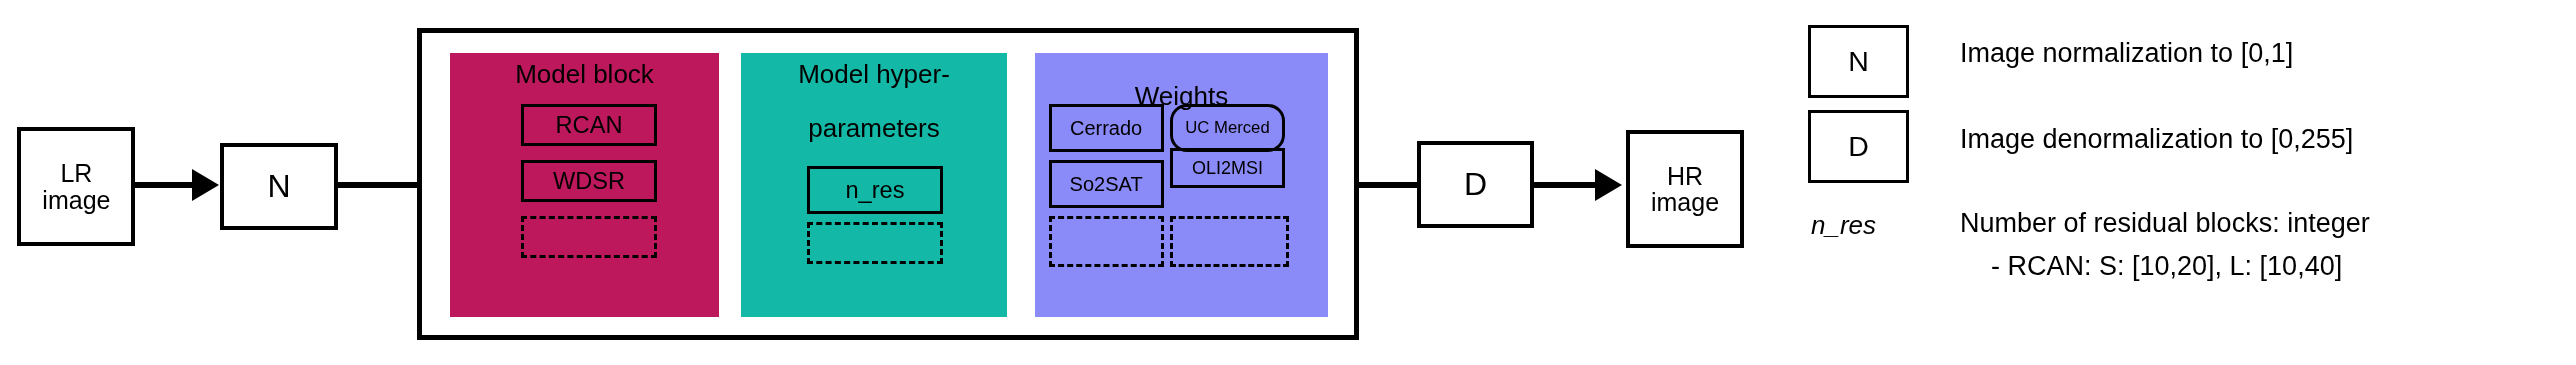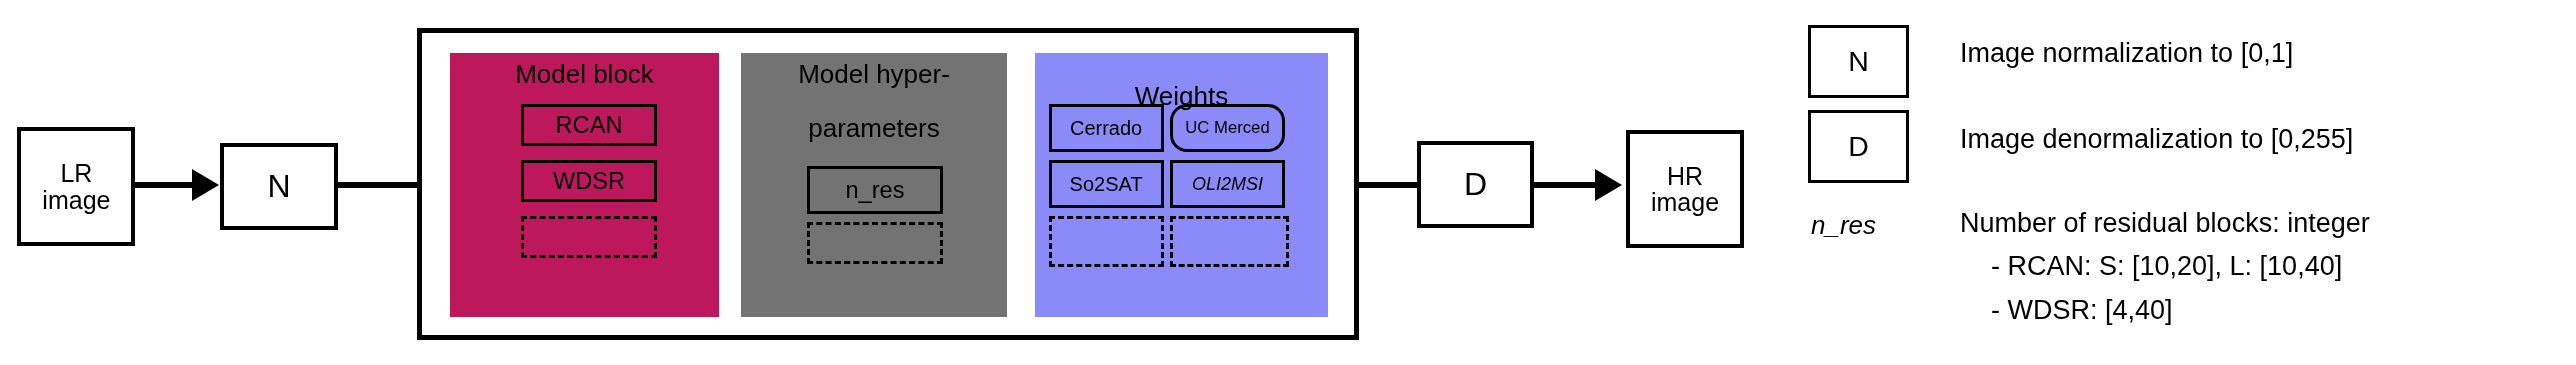--- a/index.html
+++ b/index.html
@@ -58,21 +58,21 @@
       <span>RCAN</span>
     </div>
 
     <div class="abs box-inner" style="left:71px;top:107px;width:136px;height:42px;font-size:23.6px;">
       <span>WDSR</span>
     </div>
 
     <div class="abs box-dashed" style="left:71px;top:163px;width:136px;height:42px;"></div>
   </div>
 
-  <div class="abs grp" style="left:741px;top:53px;width:266px;height:264px;background:#737373;">
+  <div class="abs grp" style="left:741px;top:53px;width:266px;height:264px;background:#14b8a6;">
     <div class="grp-title" style="top:8px;font-size:26px;">Model hyper-</div>
     <div class="grp-title" style="top:62px;font-size:26px;">parameters</div>
 
     <div class="abs box-inner" style="left:66px;top:113px;width:136px;height:48px;font-size:23.6px;">
       <span>n_res</span>
     </div>
 
     <div class="abs box-dashed" style="left:66px;top:169px;width:136px;height:42px;"></div>
   </div>
 
@@ -84,21 +84,21 @@
     </div>
 
     <div class="abs box-inner" style="left:135px;top:51px;width:115px;height:48px;font-size:16.7px;border-radius:17px;">
       <span>UC Merced</span>
     </div>
 
     <div class="abs box-inner" style="left:13.6px;top:107px;width:115px;height:48px;font-size:20px;">
       <span>So2SAT</span>
     </div>
 
-    <div class="abs box-inner" style="left:135px;top:107px;width:115px;height:48px;font-size:18px;font-style:italic;">
+    <div class="abs box-inner" style="left:135px;top:95px;width:115px;height:40px;font-size:18px;">
       <span>OLI2MSI</span>
     </div>
 
     <div class="abs box-dashed" style="left:13.6px;top:163px;width:115px;height:51px;"></div>
     <div class="abs box-dashed" style="left:135px;top:163px;width:119px;height:51px;"></div>
   </div>
 
   <div class="abs line-h" style="left:1358px;top:182px;width:62px;height:5.6px;"></div>
 
   <div class="abs box" style="left:1417px;top:141px;width:117px;height:87px;font-size:32px;">
@@ -121,16 +121,15 @@
   <div class="legend-text" style="left:1960px;top:38px;font-size:27px;">Image normalization to [0,1]</div>
 
   <div class="abs box" style="left:1808px;top:110px;width:101px;height:73px;font-size:28.5px;border-width:3.7px;">
     <span>D</span>
   </div>
   <div class="legend-text" style="left:1960px;top:124px;font-size:27px;">Image denormalization to [0,255]</div>
 
   <div class="legend-text italic" style="left:1811px;top:210px;font-size:26px;">n_res</div>
   <div class="legend-text" style="left:1960px;top:208px;font-size:27px;">Number of residual blocks: integer</div>
   <div class="legend-text" style="left:1991px;top:251px;font-size:27px;text-align:center;">- RCAN: S: [10,20], L: [10,40]</div>
-  <div class="legend-text" style="left:1991px;top:295px;font-size:27px;">- WDSR: [4,40]</div>
 
 </div>
 
 
 </body></html>

